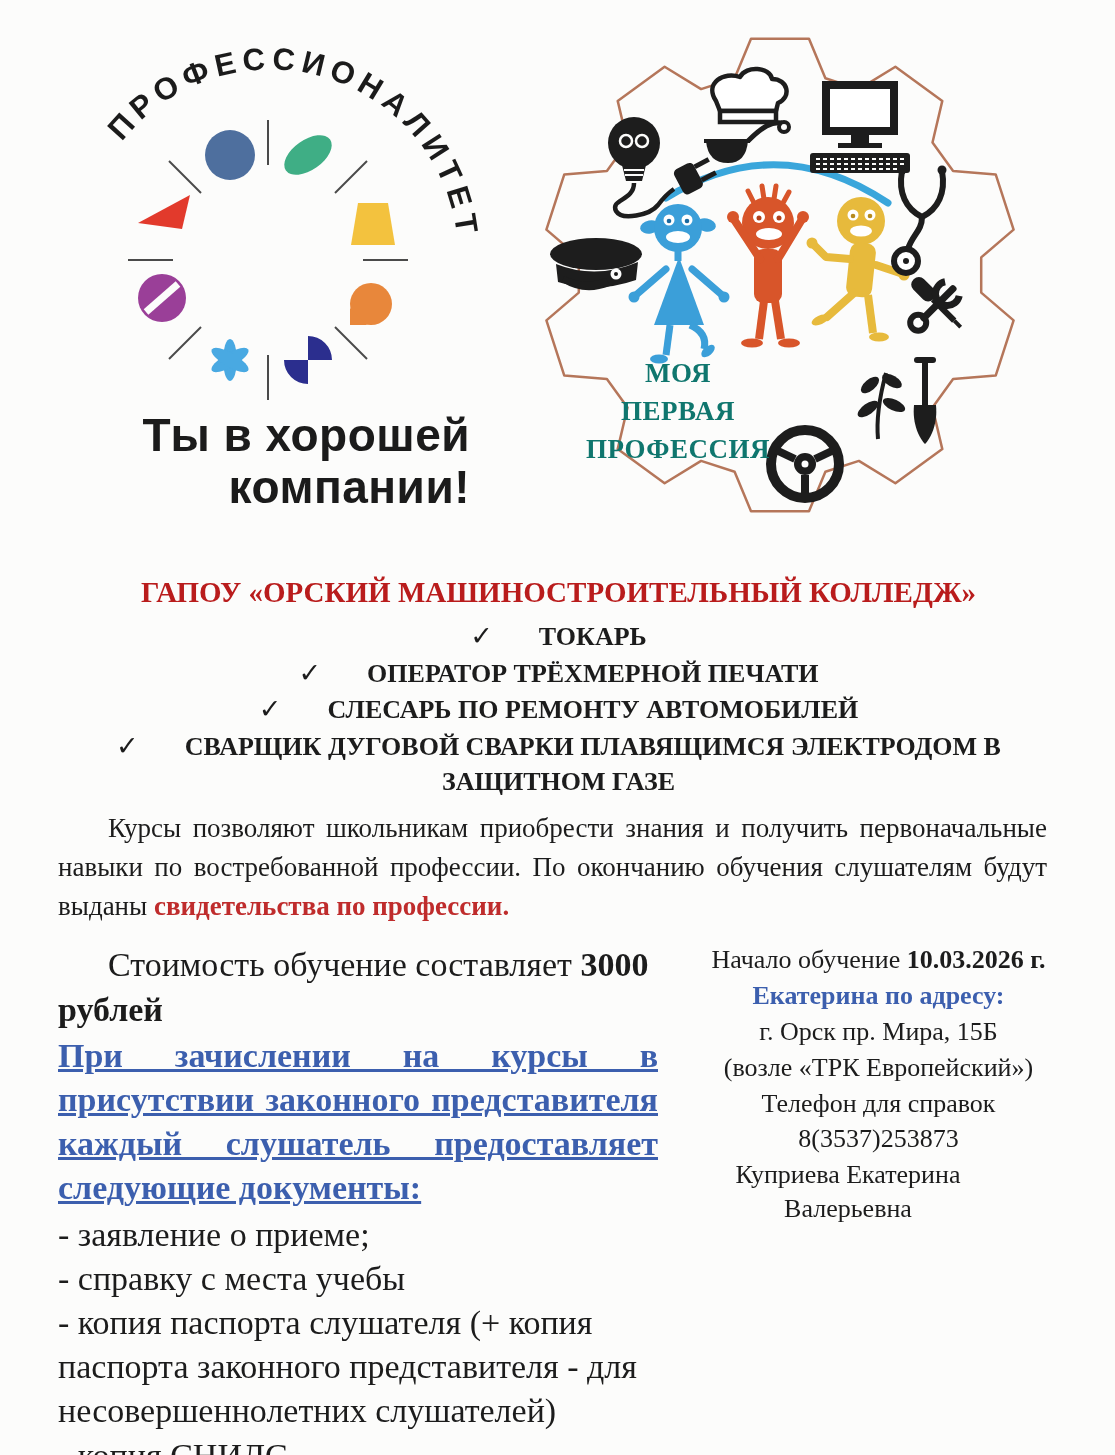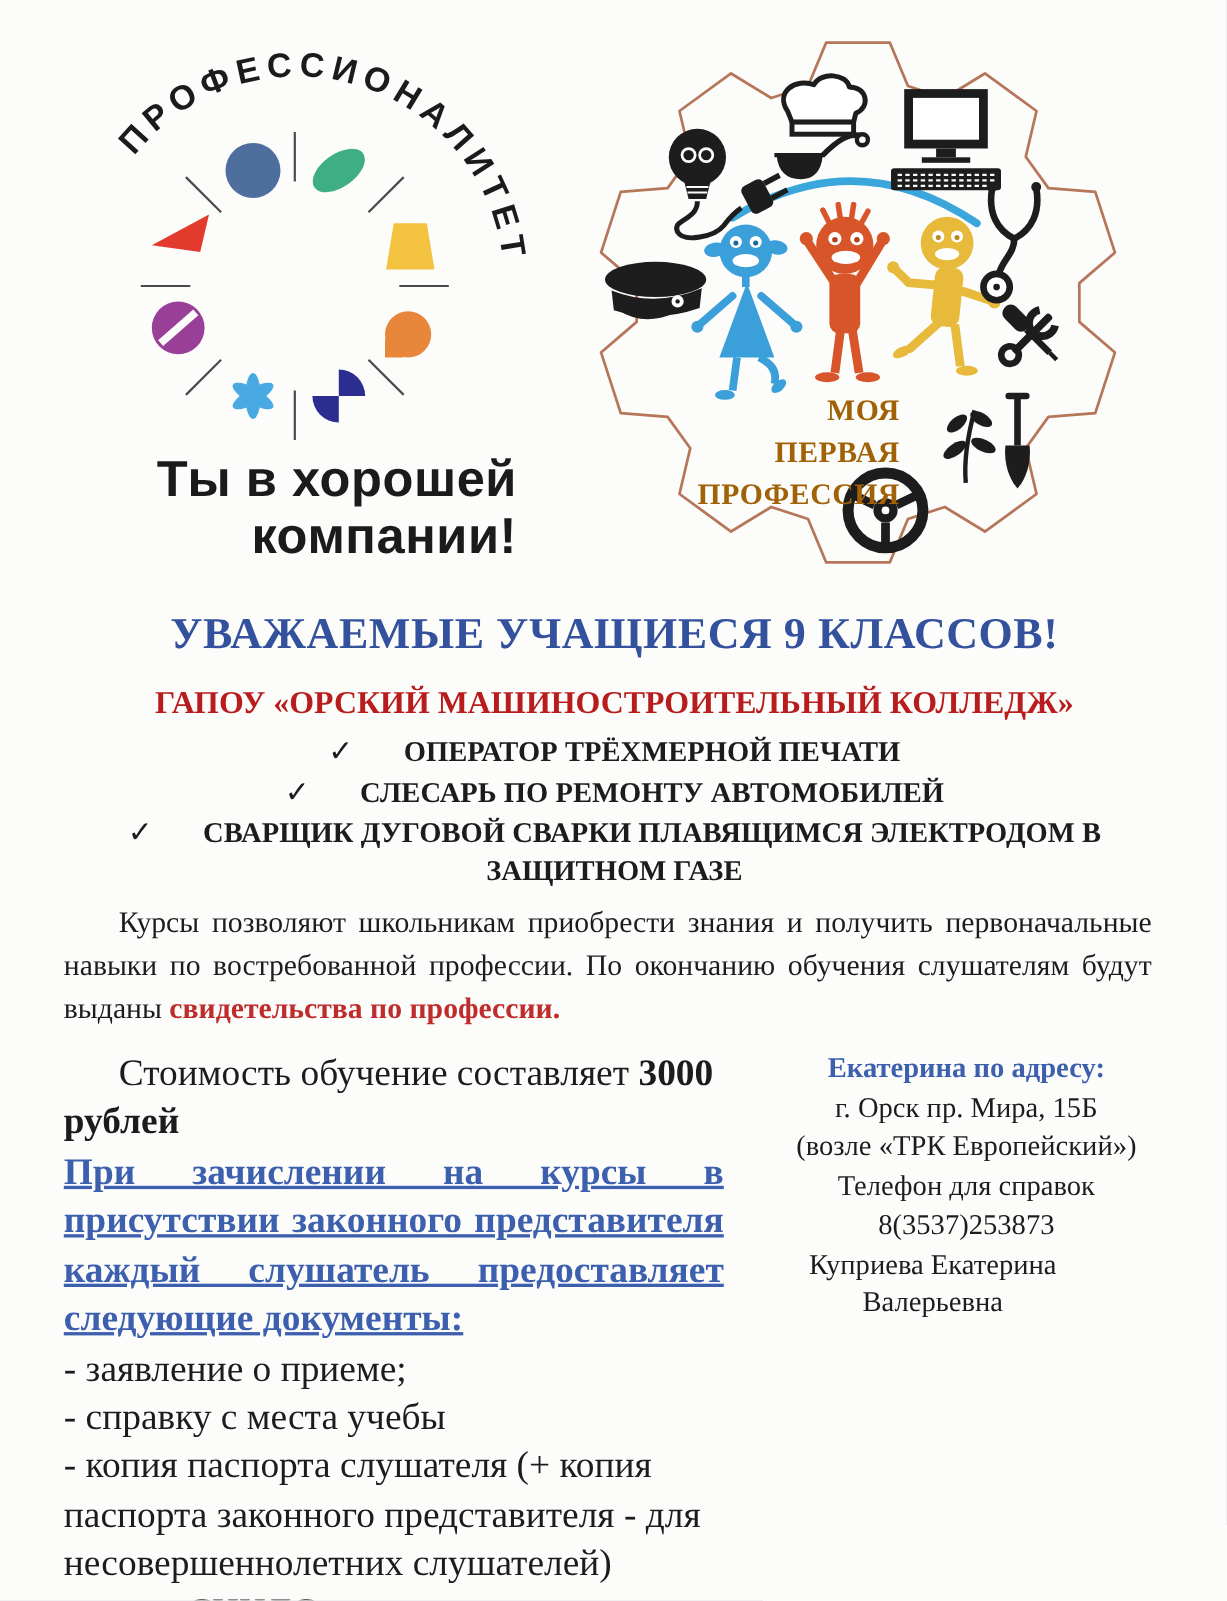--- a/index.html
+++ b/index.html
@@ -4,22 +4,22 @@
 <style>
   html,body{margin:0;padding:0;background:#e8e8e8;}
   .page{position:relative;width:1115px;height:1455px;background:#fcfcfb;margin:0 auto;overflow:hidden;
         font-family:"Liberation Serif",serif;color:#1c1c1c;}
   
   .logo-block{position:absolute;left:70px;top:42px;width:430px;height:490px;}
   .tagline{position:absolute;left:30px;top:368px;width:370px;text-align:right;
            font-family:"Liberation Sans",sans-serif;font-weight:bold;font-size:46px;
            line-height:1.12;color:#1b1b1b;letter-spacing:.5px;}
   .illu-block{position:absolute;left:538px;top:33px;width:482px;height:496px;}
-  .illu-caption{position:absolute;left:0;top:322px;width:280px;text-align:right;
-                font-weight:bold;font-size:27px;line-height:1.4;color:#a16207;letter-spacing:.5px;}
+  .illu-caption{position:absolute;left:0;top:322px;width:280px;text-align:center;
+                font-weight:bold;font-size:27px;line-height:1.4;color:#0f766e;letter-spacing:.5px;}
   
   .content{position:absolute;left:58px;right:56px;top:552px;}
   .headline{text-align:center;font-weight:bold;font-size:40px;color:#33519c;margin:0;letter-spacing:.5px;}
   .college{text-align:center;font-weight:bold;font-size:29px;color:#b91c1c;margin:24px 0 0 0;}
   .intro{text-align:center;font-size:27px;line-height:1.45;margin:7px 0 0 0;}
   .professions{margin:10px 0 0 0;padding:0;list-style:none;}
   .professions li{text-align:center;font-weight:bold;font-size:26px;line-height:1.32;margin:1px 0;}
   .check{display:inline-block;margin-right:46px;font-weight:normal;font-size:27px;}
   .description{text-align:justify;font-size:27px;line-height:1.44;text-indent:50px;margin:10px 12px 0 0;}
   .hl-red{color:#bf2c2c;font-weight:bold;}
@@ -248,43 +248,44 @@
       </g>
     </svg>
 
     <div class="illu-caption">
       <div>МОЯ</div>
       <div>ПЕРВАЯ ПРОФЕССИЯ</div>
     </div>
   </div>
 
   <div class="content">
-    <h1 class="headline">УВАЖАЕМЫЕ УЧАЩИЕСЯ 9 КЛАССОВ!</h1>
     <h2 class="college">ГАПОУ «ОРСКИЙ МАШИНОСТРОИТЕЛЬНЫЙ КОЛЛЕДЖ»</h2>
 
 
     <ul class="professions">
+      <li><span class="check">✓</span><span>ТОКАРЬ</span></li>
       <li><span class="check">✓</span><span>ОПЕРАТОР ТРЁХМЕРНОЙ ПЕЧАТИ</span></li>
       <li><span class="check">✓</span><span>СЛЕСАРЬ ПО РЕМОНТУ АВТОМОБИЛЕЙ</span></li>
       <li><span class="check">✓</span><span>СВАРЩИК ДУГОВОЙ СВАРКИ ПЛАВЯЩИМСЯ ЭЛЕКТРОДОМ В ЗАЩИТНОМ ГАЗЕ</span></li>
     </ul>
 
     <p class="description"><span>Курсы позволяют школьникам приобрести знания и получить первоначальные навыки по востребованной профессии. По окончанию обучения слушателям будут выданы </span><span class="hl-red">свидетельства по профессии.</span></p>
 
     <div class="columns">
       <div class="col-left">
         <p class="cost"><span>Стоимость обучение составляет </span><b>3000 рублей</b></p>
         <p class="req-intro">При зачислении на курсы в присутствии законного представителя каждый слушатель предоставляет следующие документы:</p>
         <p class="doc-item">- заявление о приеме;</p>
         <p class="doc-item">- справку с места учебы</p>
         <p class="doc-item">- копия паспорта слушателя (+ копия паспорта законного представителя - для несовершеннолетних слушателей)</p>
         <p class="doc-item">- копия СНИЛС</p>
         <p class="doc-item">- фото 3*4 (1 шт)</p>
       </div>
       <div class="col-right">
+        <p><span>Начало обучение </span><b>10.03.2026 г.</b></p>
         <p class="blue-bold">Екатерина по адресу:</p>
         <p>г. Орск пр. Мира, 15Б</p>
         <p>(возле «ТРК Европейский»)</p>
         <p>Телефон для справок</p>
         <p>8(3537)253873</p>
         <p class="contact-person">Куприева Екатерина Валерьевна</p>
       </div>
     </div>
   </div>
 </div>

